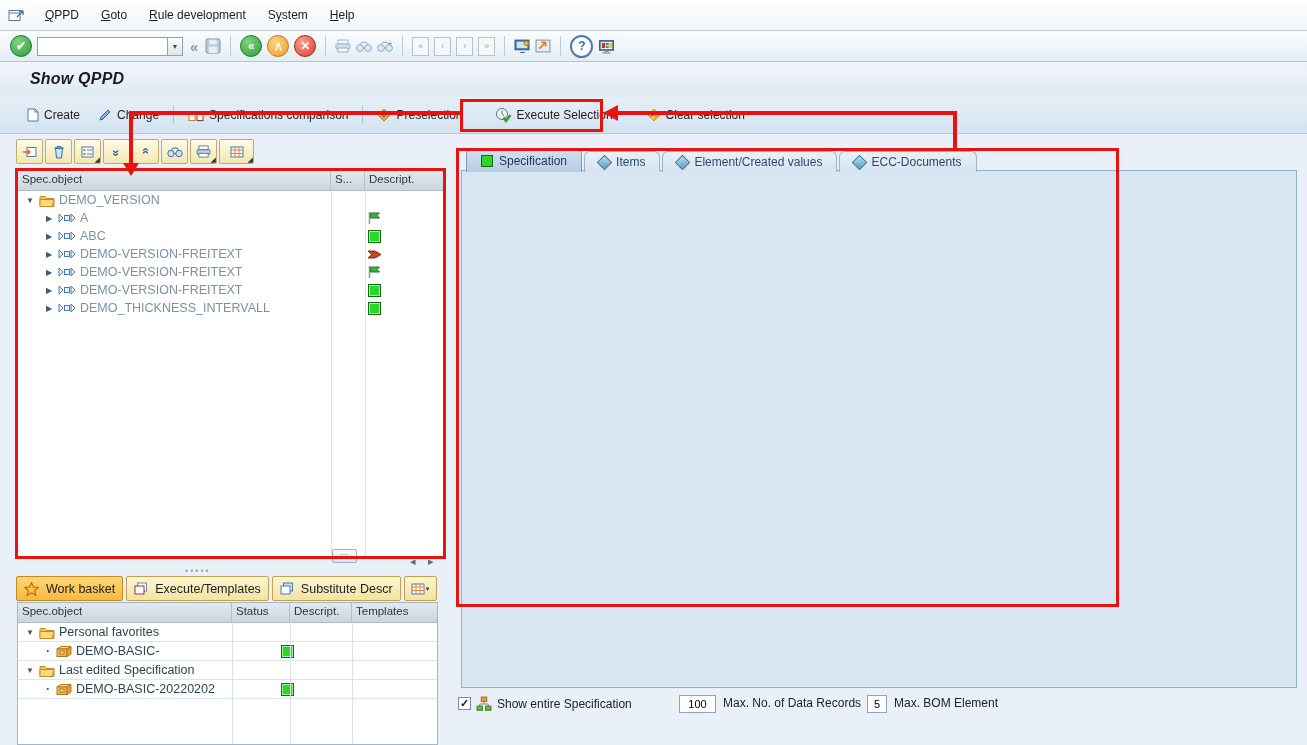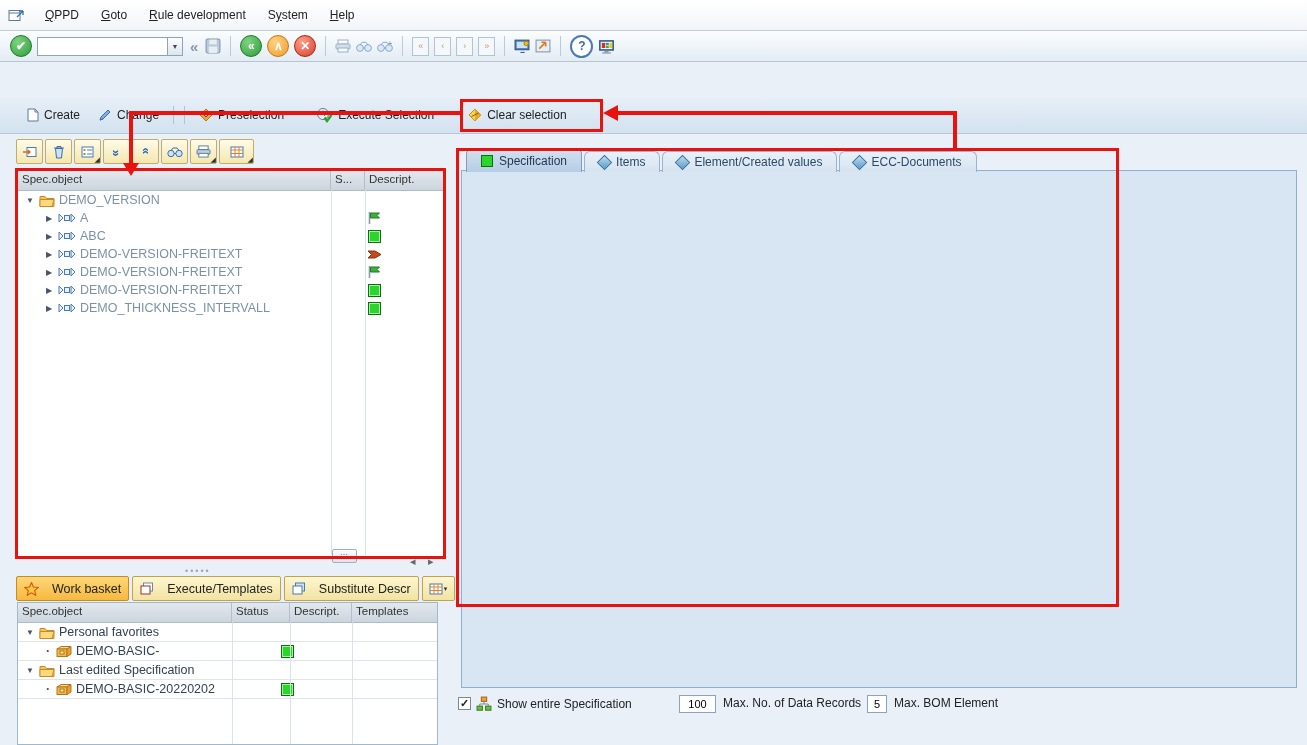--- a/index.html
+++ b/index.html
@@ -73,21 +73,21 @@
   .col-line{position:absolute;top:19px;bottom:1px;width:1px;background:#d9e2ea;}
 
   .gsq{width:11px;height:11px;background:#2bd52b;border:1px solid #0f6e0f;box-shadow:inset 0 0 0 1px #9cf59c;}
   .hscroll-dots{position:absolute;left:332px;top:549px;width:23px;height:12px;
     background:linear-gradient(#fdfdfd,#dde6ee);border:1px solid #9ab0c4;border-radius:2px;
     color:#678;font-size:8px;line-height:9px;text-align:center;letter-spacing:1px;}
   .hs-arrow{position:absolute;top:555px;color:#5a6a7a;font-size:11px;}
   .splitter-dots{position:absolute;left:185px;top:566px;color:#98a8b8;font-size:9px;letter-spacing:2px;}
 
   .wb-tabs{position:absolute;left:16px;top:576px;display:flex;gap:3px;align-items:flex-end;}
-  .wb-tab{height:23px;display:flex;align-items:center;gap:13px;padding:0 7px;font-size:12.5px;
+  .wb-tab{height:23px;display:flex;align-items:center;gap:7px;padding:0 7px;font-size:12.5px;
     border:1px solid #c2a24e;border-radius:2px;background:linear-gradient(#fdf6d0,#f2e3a2);color:#222;}
   .wb-tab.active{background:linear-gradient(#fdd777,#f7b93e);border-color:#c98a20;}
   .wb-gridbtn{height:23px;width:31px;display:flex;align-items:center;justify-content:center;
     gap:1px;border:1px solid #c2a24e;border-radius:2px;background:linear-gradient(#fdf6d0,#f2e3a2);}
 
   .fav-box{position:absolute;left:17px;top:602px;width:421px;height:143px;background:#fff;
     border:1px solid #a0b8cc;box-sizing:border-box;}
   .fav-header{height:19px;background:linear-gradient(#e2e8ee,#ccd5de);display:flex;
     border-bottom:1px solid #aebbc8;color:#333;font-size:11.5px;}
   .fav-header div{padding:2px 4px;border-right:1px solid #b2bfcc;box-sizing:border-box;}
@@ -242,20 +242,23 @@
           <rect x="3.5" y="3.5" width="3.2" height="5" fill="#d03028"></rect>
           <rect x="7.2" y="3.5" width="3" height="2.2" fill="#3a8ad0"></rect>
           <rect x="7.2" y="6.2" width="3" height="2.3" fill="#3ab040"></rect>
           <rect x="10.7" y="3.5" width="2.5" height="5" fill="#f5c518"></rect>
           <rect x="6" y="11" width="4" height="1.4" fill="#8098b0"></rect>
           <rect x="4" y="12.5" width="8" height="1.2" fill="#8098b0"></rect>
         </svg>
     </span>
   </div>
 
+  <div class="titlebar">
+    <span class="title">Show QPPD</span>
+  </div>
 
   <div class="apptoolbar">
     <span class="atb-btn">
       <span>
           <svg width="12" height="14" viewBox="0 0 12 14">
             <path d="M1 1 h7 l3 3 v9 H1z" fill="#fff" stroke="#5a7a98"></path>
             <path d="M8 1 v3 h3" fill="none" stroke="#5a7a98"></path>
           </svg>
         </span>
       <span>Create</span>
@@ -263,20 +266,31 @@
     <span class="atb-btn">
       <span>
           <svg width="14" height="14" viewBox="0 0 14 14">
             <path d="M2 12 l1-3 7-7 2 2 -7 7z" fill="#7fb2e0" stroke="#3a6ea8"></path>
             <path d="M2 12 l3-1" stroke="#3a6ea8"></path>
           </svg>
         </span>
       <span>Change</span>
     </span>
     <span class="atb-sep"></span>
+    <span class="atb-btn">
+      <span>
+          <svg width="16" height="13" viewBox="0 0 16 12">
+            <rect x="1" y="2" width="6" height="9" fill="#fff" stroke="#c8861e"></rect>
+            <rect x="1" y="2" width="6" height="3" fill="#f5b52a"></rect>
+            <rect x="9" y="2" width="6" height="9" fill="#fff" stroke="#a8321e"></rect>
+            <rect x="9" y="2" width="6" height="3" fill="#cc4428"></rect>
+          </svg>
+        </span>
+      <span>Specifications comparison</span>
+    </span>
     <span class="atb-sep"></span>
     <span class="atb-btn">
       <span>
           <svg width="14" height="14" viewBox="0 0 14 14">
             <path d="M7 1 L13 7 7 13 1 7z" fill="#f0a63c" stroke="#b87818"></path>
             <path d="M5 7 l2-2 M5 7 l2 2 M9 7 l-2-2 M9 7 l-2 2" stroke="#2a5a90" fill="none"></path>
           </svg>
         </span>
       <span>Preselection</span>
     </span>

